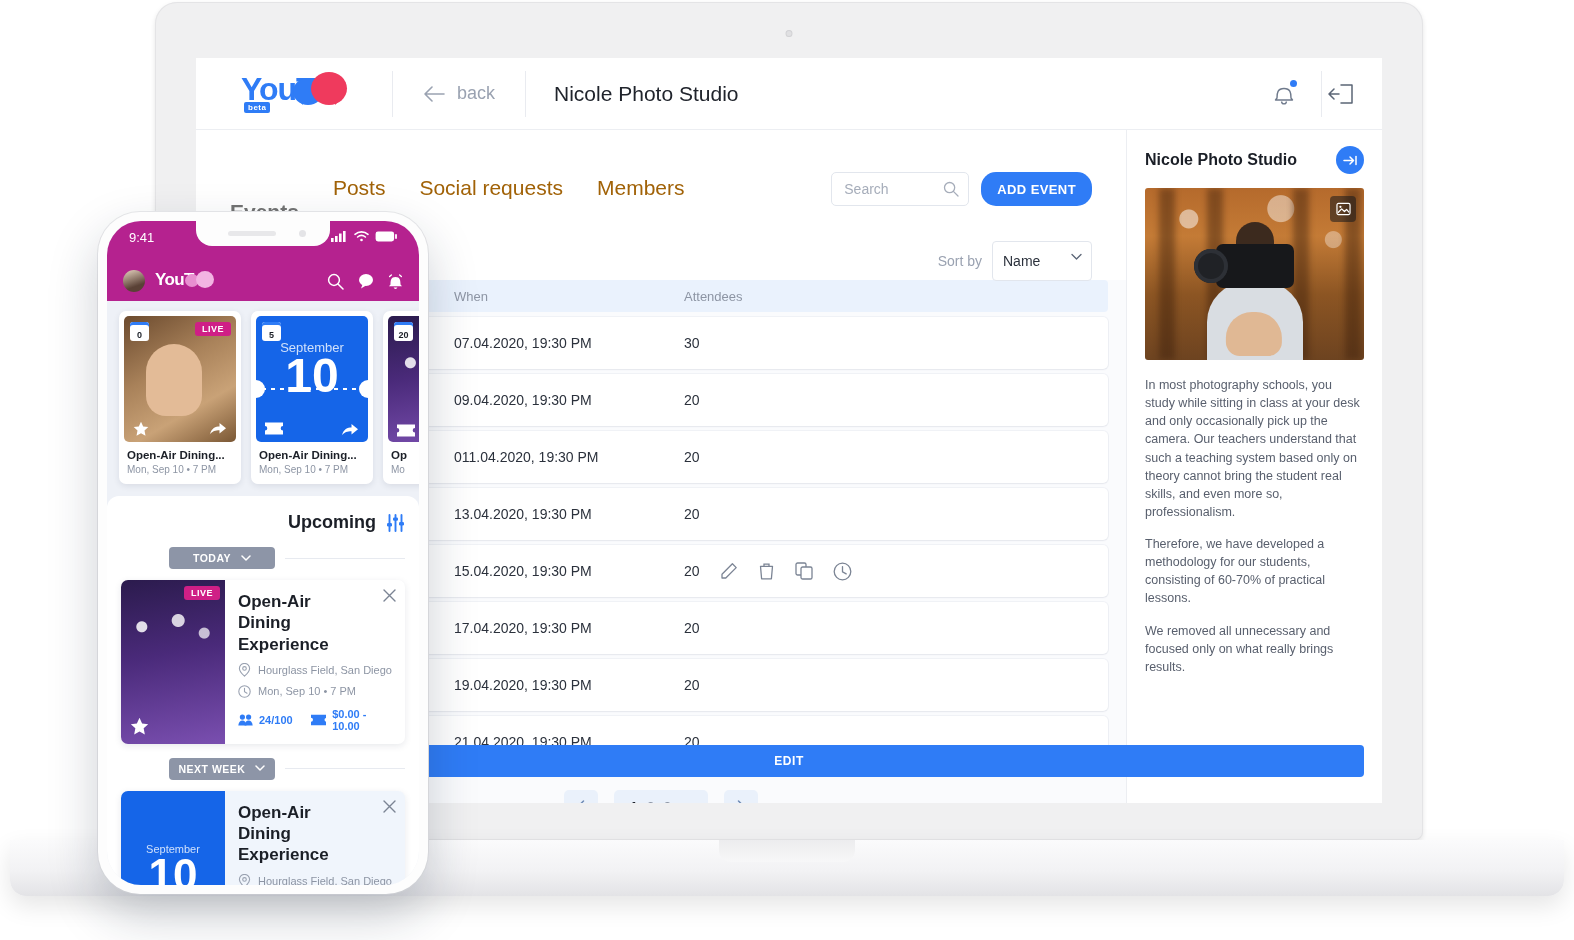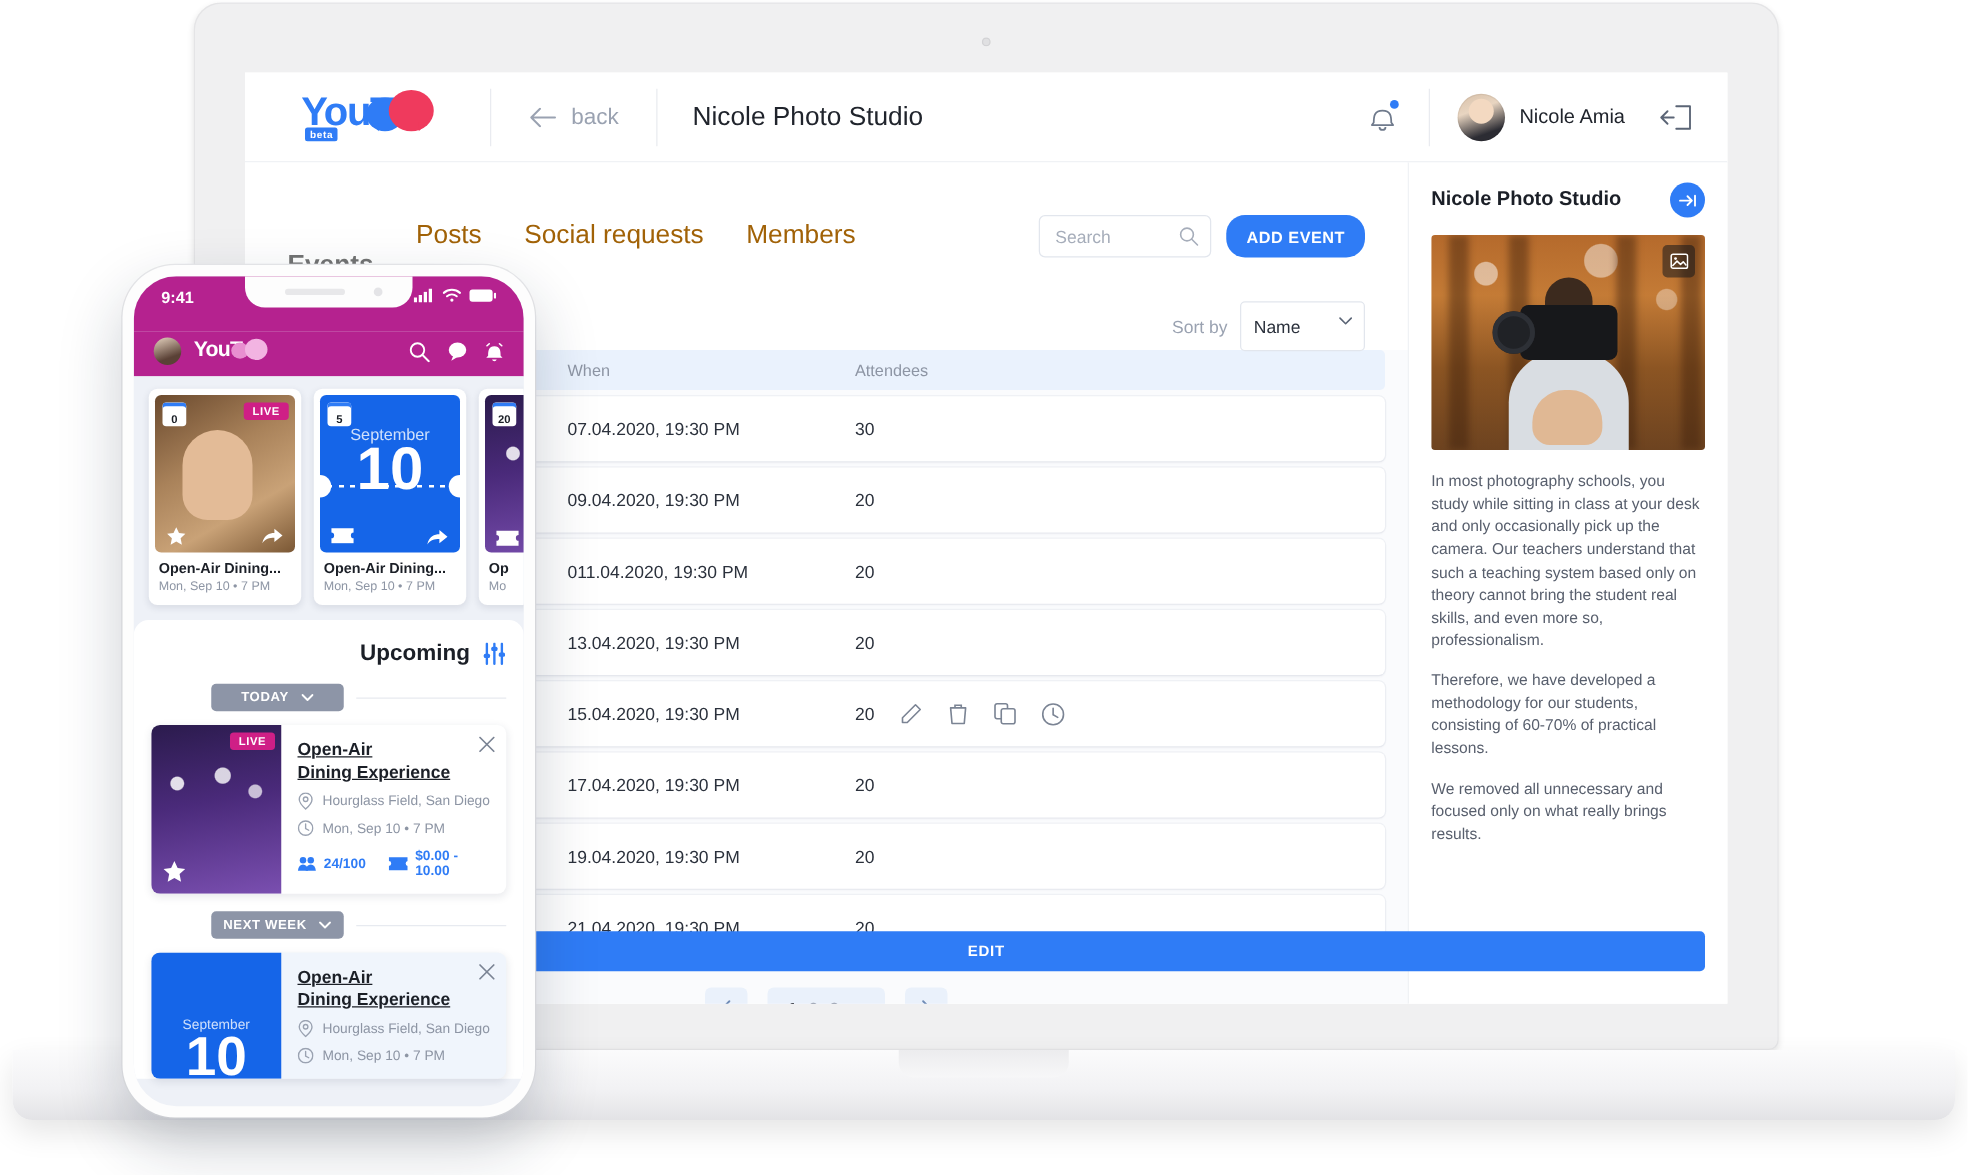--- a/index.html
+++ b/index.html
@@ -234,21 +234,21 @@
     box-shadow: 0 22px 50px rgba(25,35,60,.22), 0 0 0 1px #ececee;
     padding: 9px;
   }
   .phone-screen {
     width: 100%; height: 100%; border-radius: 34px; overflow: hidden;
     background: #eef1f7; position: relative;
   }
   .ph-status {
     height: 44px; background: #b5228f; display: flex; align-items: flex-start;
     justify-content: space-between; padding: 9px 22px 0; color: #fff;
-    font-size: 13px; font-weight: 700; position: relative;
+    font-size: 13px; font-weight: 400; position: relative;
   }
   .notch {
     position: absolute; left: 50%; top: 0; transform: translateX(-50%);
     width: 134px; height: 25px; background: #fdfdfd; border-radius: 0 0 16px 16px;
   }
   .notch .speaker {
     position: absolute; left: 32px; top: 10px; width: 48px; height: 5px;
     border-radius: 3px; background: #e8e8ea;
   }
   .notch .cam {
@@ -338,21 +338,21 @@
     gap: 10px; font-size: 10.5px; font-weight: 700; letter-spacing: .5px; cursor: pointer;
   }
   .grp-line { flex: 1; height: 1px; background: #e7eaf0; }
   .up-card {
     display: flex; margin-top: 11px; border-radius: 7px; overflow: hidden;
     background: #fff; box-shadow: 0 2px 7px rgba(30,40,70,.10);
   }
   .up-card.alt { background: #f0f5fc; }
   .up-media { position: relative; width: 104px; flex: 0 0 104px; }
   .up-body { flex: 1; padding: 11px 10px 12px 13px; position: relative; }
-  .up-title { font-size: 14px; font-weight: 700; color: #1b1f27; line-height: 1.25; padding-right: 18px; text-decoration: underline; }
+  .up-title { font-size: 17px; font-weight: 700; color: #1b1f27; line-height: 1.25; padding-right: 18px; }
   .up-close { position: absolute; right: 9px; top: 9px; cursor: pointer; }
   .up-line { display: flex; align-items: center; gap: 7px; margin-top: 8px; font-size: 11px; color: #8d95a4; }
   .up-stats { display: flex; gap: 18px; margin-top: 10px; font-size: 11px; color: #2f7cf6; font-weight: 700; }
   .up-stat { display: flex; align-items: center; gap: 6px; }
   .tick-blue { background:#1565e8; position:relative; }
   .tick-blue .tm { position:absolute; left:0; right:0; top:52px; text-align:center; color:#cfe0fb; font-size:11px; }
   .tick-blue .td { position:absolute; left:0; right:0; top:62px; text-align:center; color:#fff; font-size:44px; font-weight:700; line-height:1; }
   svg { display: block; }
 </style>
 </head>
@@ -389,24 +389,20 @@
 
       <div class="hdr-right">
         <div class="bell-wrap">
           <svg width="22" height="24" viewBox="0 0 22 24">
             <path d="M4 16 C4 11 4.5 6.5 11 6.5 C17.5 6.5 18 11 18 16 L19.5 18 H2.5 Z" fill="none" stroke="#6f7a8c" stroke-width="1.4" stroke-linejoin="round"></path>
             <path d="M8.6 19.5 a2.4 2.4 0 0 0 4.8 0" fill="none" stroke="#6f7a8c" stroke-width="1.4"></path>
           </svg>
           <span class="bell-dot"></span>
         </div>
         <div class="hdr-div"></div>
-        <div class="user-chip">
-          <div class="avatar"></div>
-          <span class="user-name">Nicole Amia</span>
-        </div>
         <div class="logout-btn">
           <svg width="26" height="22" viewBox="0 0 26 22">
             <path d="M11 11 H2 M6 6 L1 11 L6 16" fill="none" stroke="#5b6576" stroke-width="1.5" stroke-linecap="round" stroke-linejoin="round"></path>
             <path d="M13 2 H24 V20 H13" fill="none" stroke="#5b6576" stroke-width="1.5" stroke-linecap="round" stroke-linejoin="round"></path>
           </svg>
         </div>
       </div>
     </div>
 
     <div class="app-body">

